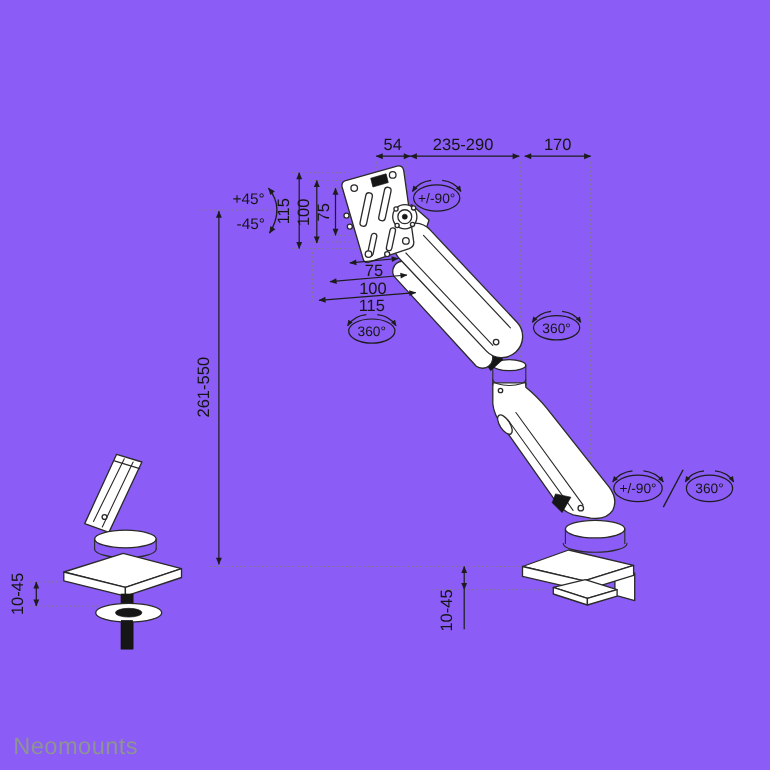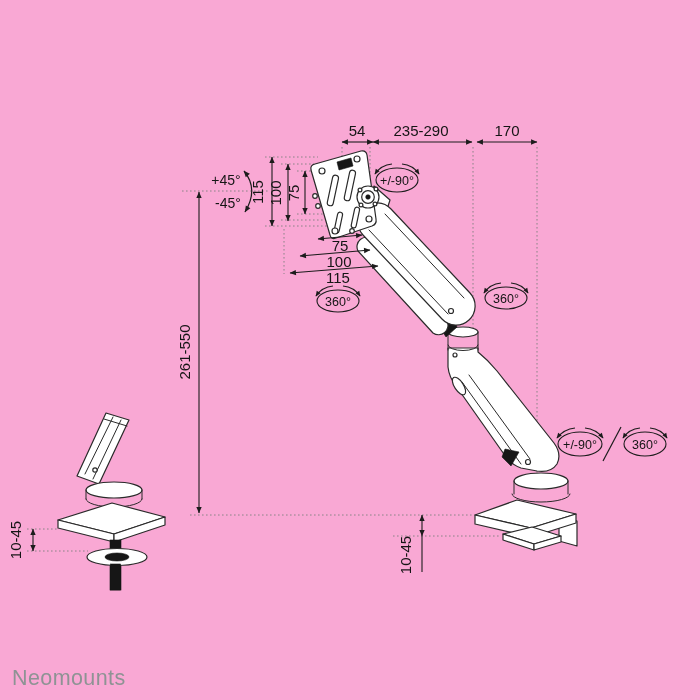--- a/index.html
+++ b/index.html
@@ -1,16 +1,16 @@
 <!DOCTYPE html>
 <html><head>
 <meta charset="utf-8">
 <style>
   html,body{margin:0;padding:0;background:#fff;}
-  .stage{position:relative;width:700px;height:700px;background:#f9a8d4;overflow:hidden;
+  .stage{position:relative;width:700px;height:700px;background:#8b5cf6;overflow:hidden;
          font-family:"Liberation Sans",sans-serif;}
   svg{display:block}
   .art{fill:#ffffff;stroke:#2a2a2a;stroke-width:1.2;stroke-linejoin:round;stroke-linecap:round;}
   .artline{fill:none;stroke:#2a2a2a;stroke-width:1;stroke-linecap:round;}
   .dark{fill:#161616;stroke:#161616;stroke-width:.6;}
   .dot{fill:none;stroke:#808080;stroke-width:.9;stroke-dasharray:1.6 2.4;}
   .dim{fill:none;stroke:#1c1c1c;stroke-width:1.1;}
   .dim-t{font-size:15px;fill:#151515;text-anchor:middle;}
   .oval{fill:none;stroke:#1c1c1c;stroke-width:1.1;}
   .oval-t{font-size:12.5px;fill:#151515;text-anchor:middle;}

